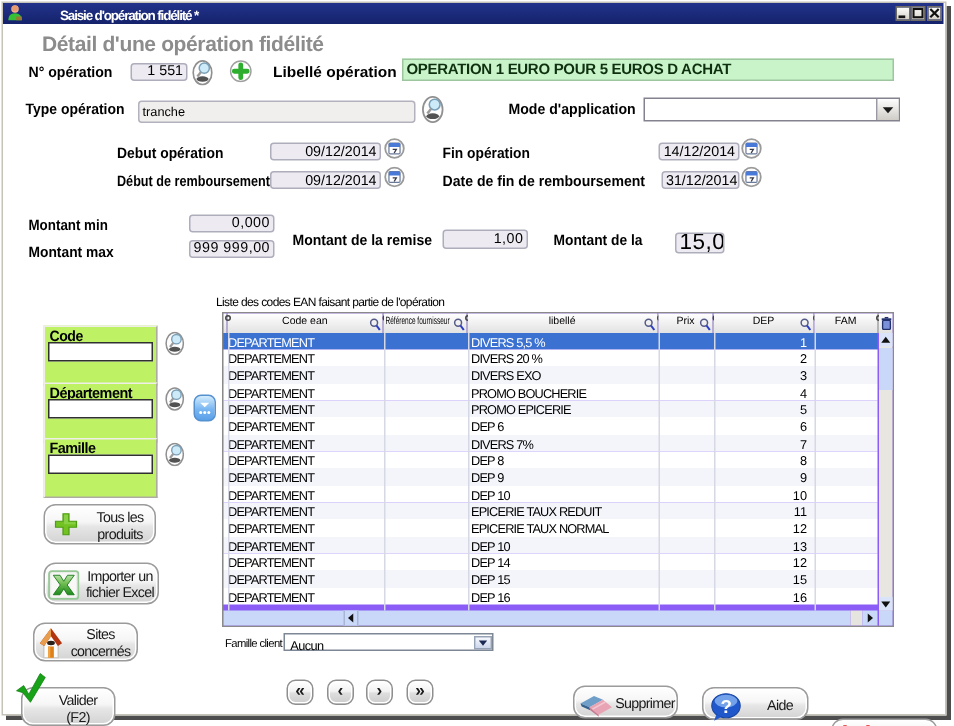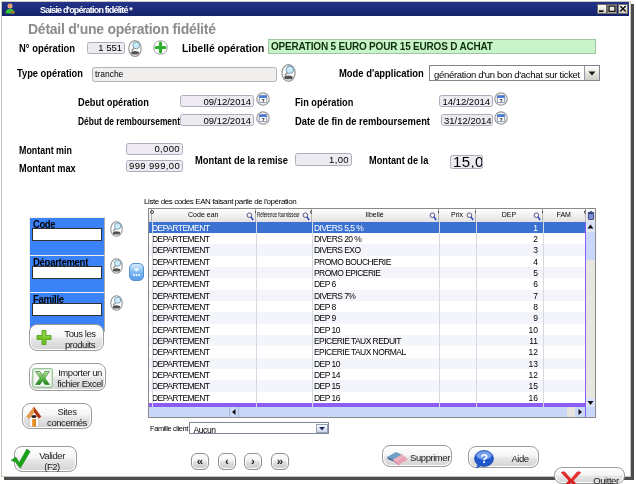--- a/index.html
+++ b/index.html
@@ -5,24 +5,24 @@
 body{width:636px;height:484px;position:relative;background:#fff;font-family:"Liberation Sans",sans-serif;overflow:hidden;}
 #frame{position:absolute;left:1px;top:1px;width:628px;height:474px;background:#fff;border:1px solid #c6c3b8;box-shadow:3px 3px 0 #4d4d4d;}
 #tbar{position:absolute;left:2px;top:2px;width:627px;height:13.5px;background:linear-gradient(#22338a,#15226b);}
 #tbar .ttl{position:absolute;left:14px;top:3px;font-weight:bold;font-size:9px;letter-spacing:-0.78px;color:#fff;padding-left:24px;}
 .capbtn{position:absolute;width:10px;height:9.5px;background:linear-gradient(#fdfdfb,#d5d1c8);border:1px solid #6e6c65;box-sizing:border-box;overflow:hidden;}
 .capbtn svg{display:block;}
 .lab{position:absolute;font-weight:bold;font-size:10px;color:#000;white-space:nowrap;line-height:10px;transform-origin:0 50%;}
 .sml{position:absolute;font-size:8px;letter-spacing:-0.41px;color:#000;white-space:nowrap;line-height:9px;}
 .fld{position:absolute;background:#edebf1;border:1px solid #aeadbc;border-radius:2.5px;box-sizing:border-box;font-size:9.5px;color:#000;text-align:right;padding:0 2px;white-space:nowrap;overflow:hidden;}
 h1{position:absolute;left:28px;top:21px;margin:0;font-size:14px;font-weight:bold;color:#8c8c8c;letter-spacing:-0.25px;}
-.grp{position:absolute;left:29px;width:76px;height:40px;background:#3b82f6;border-top:1px solid #f0eee9;border-left:1px solid #f0eee9;border-right:1px solid #aeaba2;border-bottom:1px solid #aeaba2;box-sizing:border-box;}
+.grp{position:absolute;left:29px;width:76px;height:40px;background:#bef264;border-top:1px solid #f0eee9;border-left:1px solid #f0eee9;border-right:1px solid #aeaba2;border-bottom:1px solid #aeaba2;box-sizing:border-box;}
 .grp .gl{position:absolute;left:3px;top:1px;font-weight:bold;font-size:10px;letter-spacing:-0.35px;}
 .grp .gi{position:absolute;left:2px;top:10px;width:70px;height:13px;background:#fff;border:1.5px solid #303030;box-sizing:border-box;}
-.btn{position:absolute;border:1px solid #9b9b9b;border-radius:8px;background:linear-gradient(#ffffff,#f6f6f6 44%,#e6e6e6 56%,#d3d3d3);box-shadow:inset 0 0 0 1px #fff;box-sizing:border-box;font-size:9.5px;letter-spacing:-0.45px;color:#1a1a1a;}
+.btn{position:absolute;border:1px solid #9b9b9b;border-radius:8px;background:linear-gradient(#ffffff,#f6f6f6 44%,#e6e6e6 56%,#d3d3d3);box-shadow:inset 0 0 0 1px #fff;box-sizing:border-box;font-size:9.5px;letter-spacing:-0.45px;color:#1a1a1a;margin-top:12px;}
 .btn .bt{position:absolute;text-align:center;line-height:11px;}
 .nav{position:absolute;top:453px;width:18px;height:17px;border:1px solid #8f8f8f;border-radius:6px;background:linear-gradient(#ffffff,#f2f2f2 46%,#dedede 54%,#cccccc);box-shadow:inset 0 0 0 1px #fff;box-sizing:border-box;text-align:center;font-weight:bold;font-size:11.5px;line-height:14.5px;color:#1a1a1a;letter-spacing:0;}
 #grid{position:absolute;left:148px;top:208px;width:448px;height:210px;border:1px solid #8a8a8a;box-sizing:border-box;background:#8b5cf6;}
 .hc{position:absolute;top:0;height:12.5px;background:linear-gradient(#ffffff,#e2e2e2);border-right:1px solid #b5b5b5;box-sizing:border-box;font-size:7px;text-align:center;line-height:12px;color:#000;white-space:nowrap;}
 .row{position:absolute;left:0;width:436px;height:11.35px;font-size:8.5px;letter-spacing:-0.55px;line-height:11px;color:#000;}
 .row .c1{position:absolute;left:3px;top:1px;}
 .row .c3{position:absolute;left:165px;top:1px;}
 .row .c5{position:absolute;left:327px;width:62px;top:1px;text-align:right;letter-spacing:0;}
 .cline{position:absolute;top:12.5px;width:1px;height:185.5px;background:#d6d8e4;}
 .hmag{position:absolute;top:2.5px;}
@@ -63,33 +63,32 @@
     <ellipse cx="7" cy="8.5" rx="6.2" ry="7.9" fill="#fdfdfd" stroke="#909090" stroke-width="1.1"></ellipse>
     <ellipse cx="7" cy="12.7" rx="4" ry="1.8" fill="#525252"></ellipse>
     <circle cx="8.2" cy="5.4" r="3.4" fill="#cdeaf8" stroke="#7aa0b8" stroke-width="1"></circle>
     <path d="M6 8 L3.6 11" stroke="#9a9a9a" stroke-width="1.6"></path>
   </svg>
 <svg class="mgl" style="left:153px;top:40px;" width="15" height="15" viewBox="0 0 15 15">
     <circle cx="7.5" cy="7.5" r="6.8" fill="#fff" stroke="#a0a0a0" stroke-width="1"></circle>
     <path d="M7.5 3.2 L7.5 11.8 M3.2 7.5 L11.8 7.5" stroke="#2eae2e" stroke-width="3.2" stroke-linecap="round"></path>
   </svg>
 <div class="lab" style="left:182px;top:44px;transform:scaleX(1.03);">Libellé opération</div>
-<div style="position:absolute;left:268px;top:39px;width:328px;height:15px;background:#c9f4ca;border:1px solid #9dc69e;box-sizing:border-box;font-weight:bold;font-size:10px;letter-spacing:-0.2px;line-height:13px;color:#0e300e;padding-left:2px;white-space:nowrap;overflow:hidden;">OPERATION 5 EURO POUR 15 EUROS D ACHAT</div>
+<div style="position:absolute;left:268px;top:39px;width:328px;height:15px;background:#c9f4ca;border:1px solid #9dc69e;box-sizing:border-box;font-weight:bold;font-size:10px;letter-spacing:-0.2px;line-height:13px;color:#0e300e;padding-left:2px;white-space:nowrap;overflow:hidden;">OPERATION 1 EURO POUR 5 EUROS D ACHAT</div>
 
 <div class="lab" style="left:17px;top:69px;transform:scaleX(0.93);">Type opération</div>
 <div class="fld" style="left:92px;top:67px;width:185px;height:15px;text-align:left;background:#f0efed;border-color:#b2b1bd;font-size:8.5px;line-height:13px;">tranche</div>
 <svg class="mgl" style="left:281px;top:64px;" width="15" height="18" viewBox="0 0 14 17">
     <ellipse cx="7" cy="8.5" rx="6.2" ry="7.9" fill="#fdfdfd" stroke="#909090" stroke-width="1.1"></ellipse>
     <ellipse cx="7" cy="12.7" rx="4" ry="1.8" fill="#525252"></ellipse>
     <circle cx="8.2" cy="5.4" r="3.4" fill="#cdeaf8" stroke="#7aa0b8" stroke-width="1"></circle>
     <path d="M6 8 L3.6 11" stroke="#9a9a9a" stroke-width="1.6"></path>
   </svg>
 <div class="lab" style="left:339px;top:69px;transform:scaleX(0.94);">Mode d'application</div>
 <div style="position:absolute;left:429px;top:65px;width:171px;height:16px;background:#fff;border:1px solid #83828e;box-sizing:border-box;">
-    <span style="position:absolute;left:4px;top:2.5px;font-size:9.5px;letter-spacing:-0.3px;white-space:nowrap;">génération d'un bon d'achat sur ticket</span>
     <div style="position:absolute;right:0;top:0;width:15px;height:14px;background:linear-gradient(#fefefe,#cfcdc6);border-left:1px solid #9a99a4;box-sizing:border-box;">
       <svg width="14" height="14">
         <path d="M3.5 5.5 L10.5 5.5 L7 9.5 Z" fill="#1a1a1a"></path>
       </svg>
     </div>
 </div>
 
 <div class="lab" style="left:78px;top:98px;transform:scaleX(0.925);">Debut opération</div>
 <div class="fld" style="left:180px;top:95px;width:74px;height:12px;line-height:11px;">09/12/2014</div>
 <svg class="cal" style="position:absolute;left:256px;top:92px;" width="14" height="14" viewBox="0 0 14 14">

